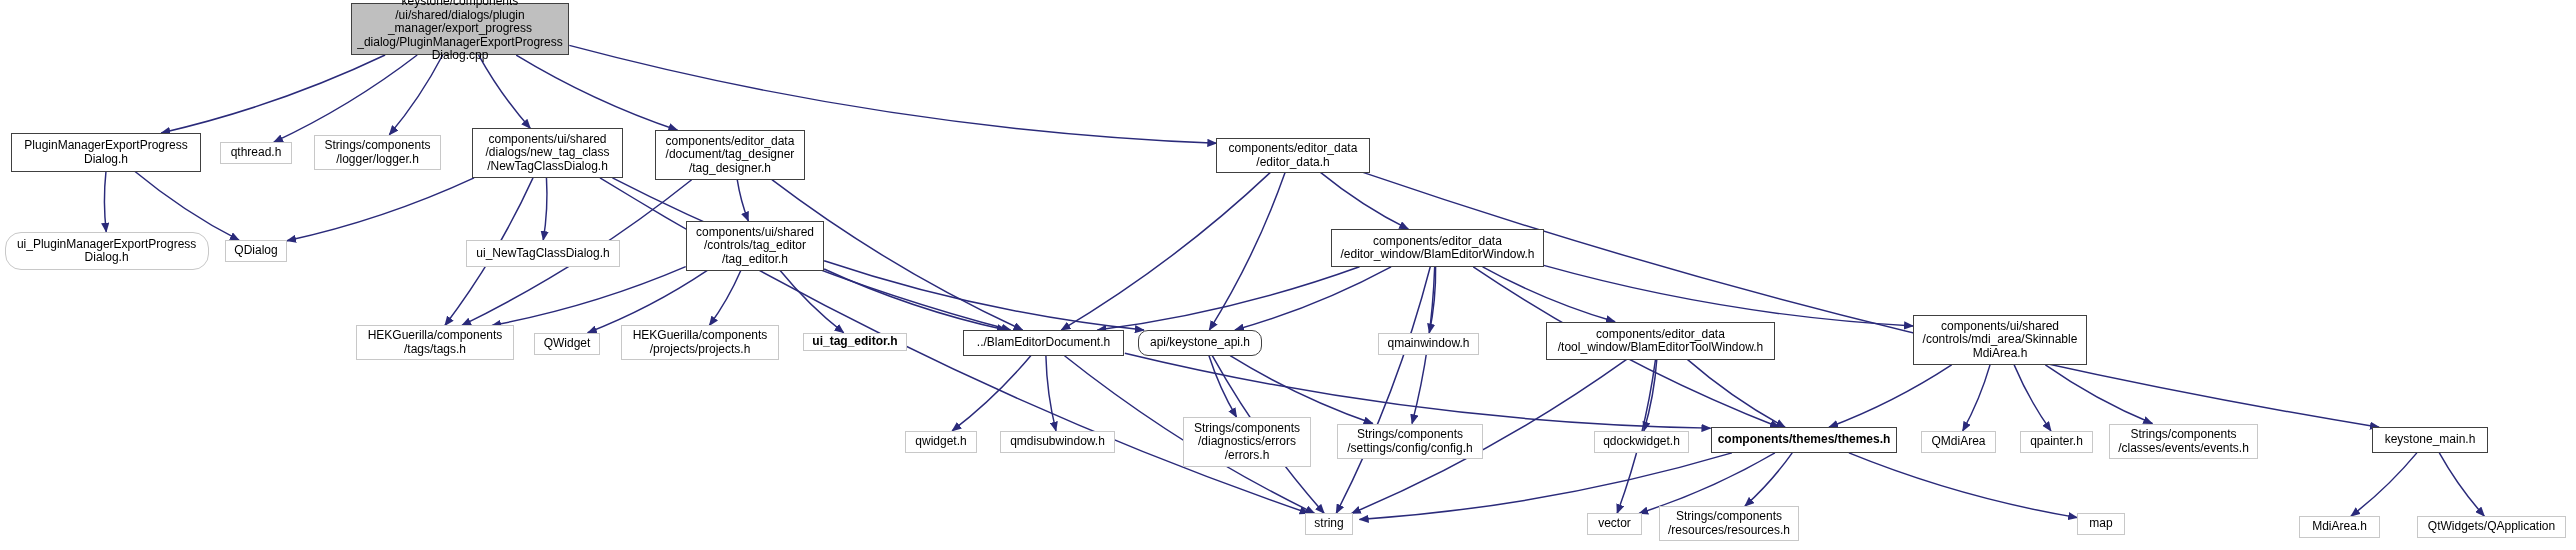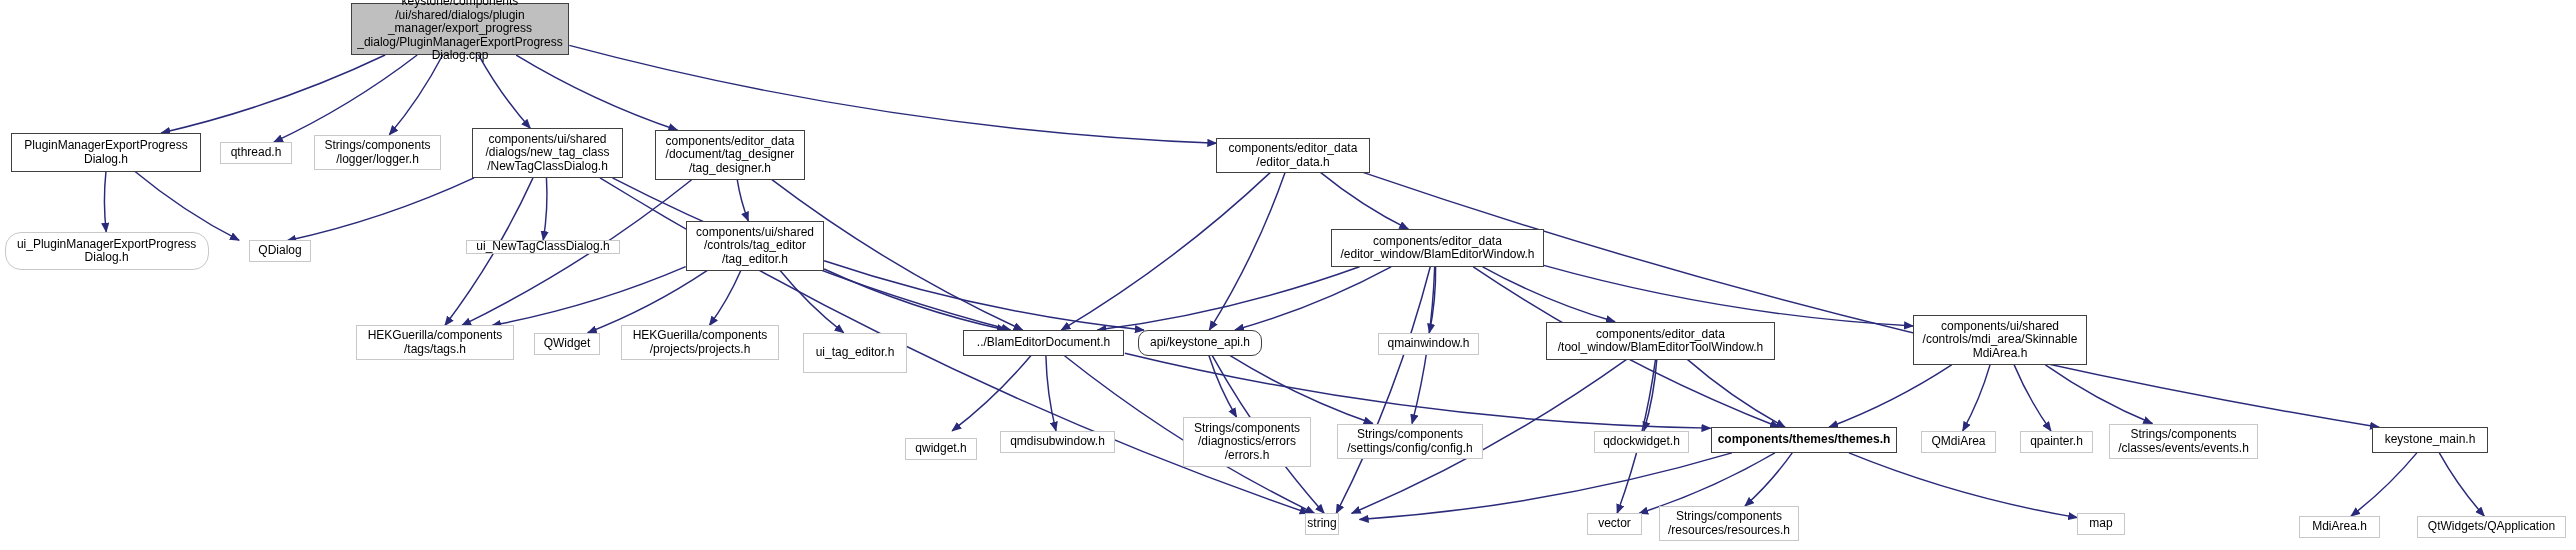--- a/index.html
+++ b/index.html
@@ -129,56 +129,56 @@
     <div class="node strong" style="left: 472px; top: 128px; width: 151px; height: 50px;"><span class="nlabel">components/ui/shared
 /dialogs/new_tag_class
 /NewTagClassDialog.h</span></div>
     <div class="node strong" style="left: 655px; top: 130px; width: 150px; height: 50px;"><span class="nlabel">components/editor_data
 /document/tag_designer
 /tag_designer.h</span></div>
     <div class="node strong" style="left: 1216px; top: 138px; width: 154px; height: 35px;"><span class="nlabel">components/editor_data
 /editor_data.h</span></div>
     <div class="node" style="left: 4.6px; top: 232px; width: 204px; height: 38px; border-radius: 16px;"><span class="nlabel">ui_PluginManagerExportProgress
 Dialog.h</span></div>
-    <div class="node" style="left: 225px; top: 240px; width: 62px; height: 22px; margin-left: 24px;"><span class="nlabel">QDialog</span></div>
-    <div class="node" style="left: 466px; top: 240px; width: 154px; height: 14px;"><span class="nlabel">ui_NewTagClassDialog.h</span></div>
+    <div class="node" style="left: 225px; top: 240px; width: 62px; height: 22px;"><span class="nlabel">QDialog</span></div>
+    <div class="node" style="left: 466px; top: 240px; width: 154px; height: 27px;"><span class="nlabel">ui_NewTagClassDialog.h</span></div>
     <div class="node strong" style="left: 686px; top: 221px; width: 138px; height: 50px;"><span class="nlabel">components/ui/shared
 /controls/tag_editor
 /tag_editor.h</span></div>
     <div class="node strong" style="left: 1331px; top: 229px; width: 213px; height: 38px;"><span class="nlabel">components/editor_data
 /editor_window/BlamEditorWindow.h</span></div>
     <div class="node" style="left: 356px; top: 325px; width: 158px; height: 35px;"><span class="nlabel">HEKGuerilla/components
 /tags/tags.h</span></div>
     <div class="node" style="left: 534px; top: 333px; width: 66px; height: 22px;"><span class="nlabel">QWidget</span></div>
     <div class="node" style="left: 621px; top: 325px; width: 158px; height: 35px;"><span class="nlabel">HEKGuerilla/components
 /projects/projects.h</span></div>
-    <div class="node" style="left: 803px; top: 333px; width: 104px; height: 40px;"><span class="nlabel">ui_tag_editor.h</span></div>
+    <div class="node" style="left: 803px; top: 333px; width: 104px; height: 18px; font-weight: bold;"><span class="nlabel">ui_tag_editor.h</span></div>
     <div class="node strong" style="left: 963px; top: 330px; width: 161px; height: 26px;"><span class="nlabel">../BlamEditorDocument.h</span></div>
     <div class="node strong" style="left: 1138px; top: 330px; width: 124px; height: 26px; border-radius: 10px;"><span class="nlabel">api/keystone_api.h</span></div>
     <div class="node" style="left: 1378px; top: 333px; width: 101px; height: 22px;"><span class="nlabel">qmainwindow.h</span></div>
     <div class="node strong" style="left: 1546px; top: 322px; width: 229px; height: 38px;"><span class="nlabel">components/editor_data
 /tool_window/BlamEditorToolWindow.h</span></div>
     <div class="node strong" style="left: 1913px; top: 315px; width: 174px; height: 50px;"><span class="nlabel">components/ui/shared
 /controls/mdi_area/Skinnable
 MdiArea.h</span></div>
-    <div class="node" style="left: 905px; top: 431px; width: 72px; height: 22px; margin-top: 7px;"><span class="nlabel">qwidget.h</span></div>
+    <div class="node" style="left: 905px; top: 431px; width: 72px; height: 22px;"><span class="nlabel">qwidget.h</span></div>
     <div class="node" style="left: 1000px; top: 431px; width: 115px; height: 22px;"><span class="nlabel">qmdisubwindow.h</span></div>
     <div class="node" style="left: 1183px; top: 417px; width: 128px; height: 50px;"><span class="nlabel">Strings/components
 /diagnostics/errors
 /errors.h</span></div>
     <div class="node" style="left: 1337px; top: 424px; width: 146px; height: 35px;"><span class="nlabel">Strings/components
 /settings/config/config.h</span></div>
     <div class="node" style="left: 1594px; top: 431px; width: 95px; height: 22px;"><span class="nlabel">qdockwidget.h</span></div>
     <div class="node strong" style="left: 1711px; top: 427px; width: 186px; height: 26px; font-weight: bold;"><span class="nlabel">components/themes/themes.h</span></div>
     <div class="node" style="left: 1921px; top: 431px; width: 75px; height: 22px;"><span class="nlabel">QMdiArea</span></div>
     <div class="node" style="left: 2020px; top: 431px; width: 73px; height: 22px;"><span class="nlabel">qpainter.h</span></div>
     <div class="node" style="left: 2109px; top: 424px; width: 149px; height: 35px;"><span class="nlabel">Strings/components
 /classes/events/events.h</span></div>
     <div class="node strong" style="left: 2372px; top: 427px; width: 116px; height: 26px;"><span class="nlabel">keystone_main.h</span></div>
-    <div class="node" style="left: 1305px; top: 513px; width: 34px; height: 22px;"><span class="nlabel">string</span></div>
+    <div class="node" style="left: 1305px; top: 513px; width: 48px; height: 22px;"><span class="nlabel">string</span></div>
     <div class="node" style="left: 1587px; top: 513px; width: 55px; height: 22px;"><span class="nlabel">vector</span></div>
     <div class="node" style="left: 1659px; top: 506px; width: 140px; height: 35px;"><span class="nlabel">Strings/components
 /resources/resources.h</span></div>
     <div class="node" style="left: 2077px; top: 513px; width: 48px; height: 22px;"><span class="nlabel">map</span></div>
     <div class="node" style="left: 2299px; top: 516px; width: 81px; height: 22px;"><span class="nlabel">MdiArea.h</span></div>
     <div class="node" style="left: 2417px; top: 516px; width: 149px; height: 22px;"><span class="nlabel">QtWidgets/QApplication</span></div>
   </div>
 
 
 </body></html>

